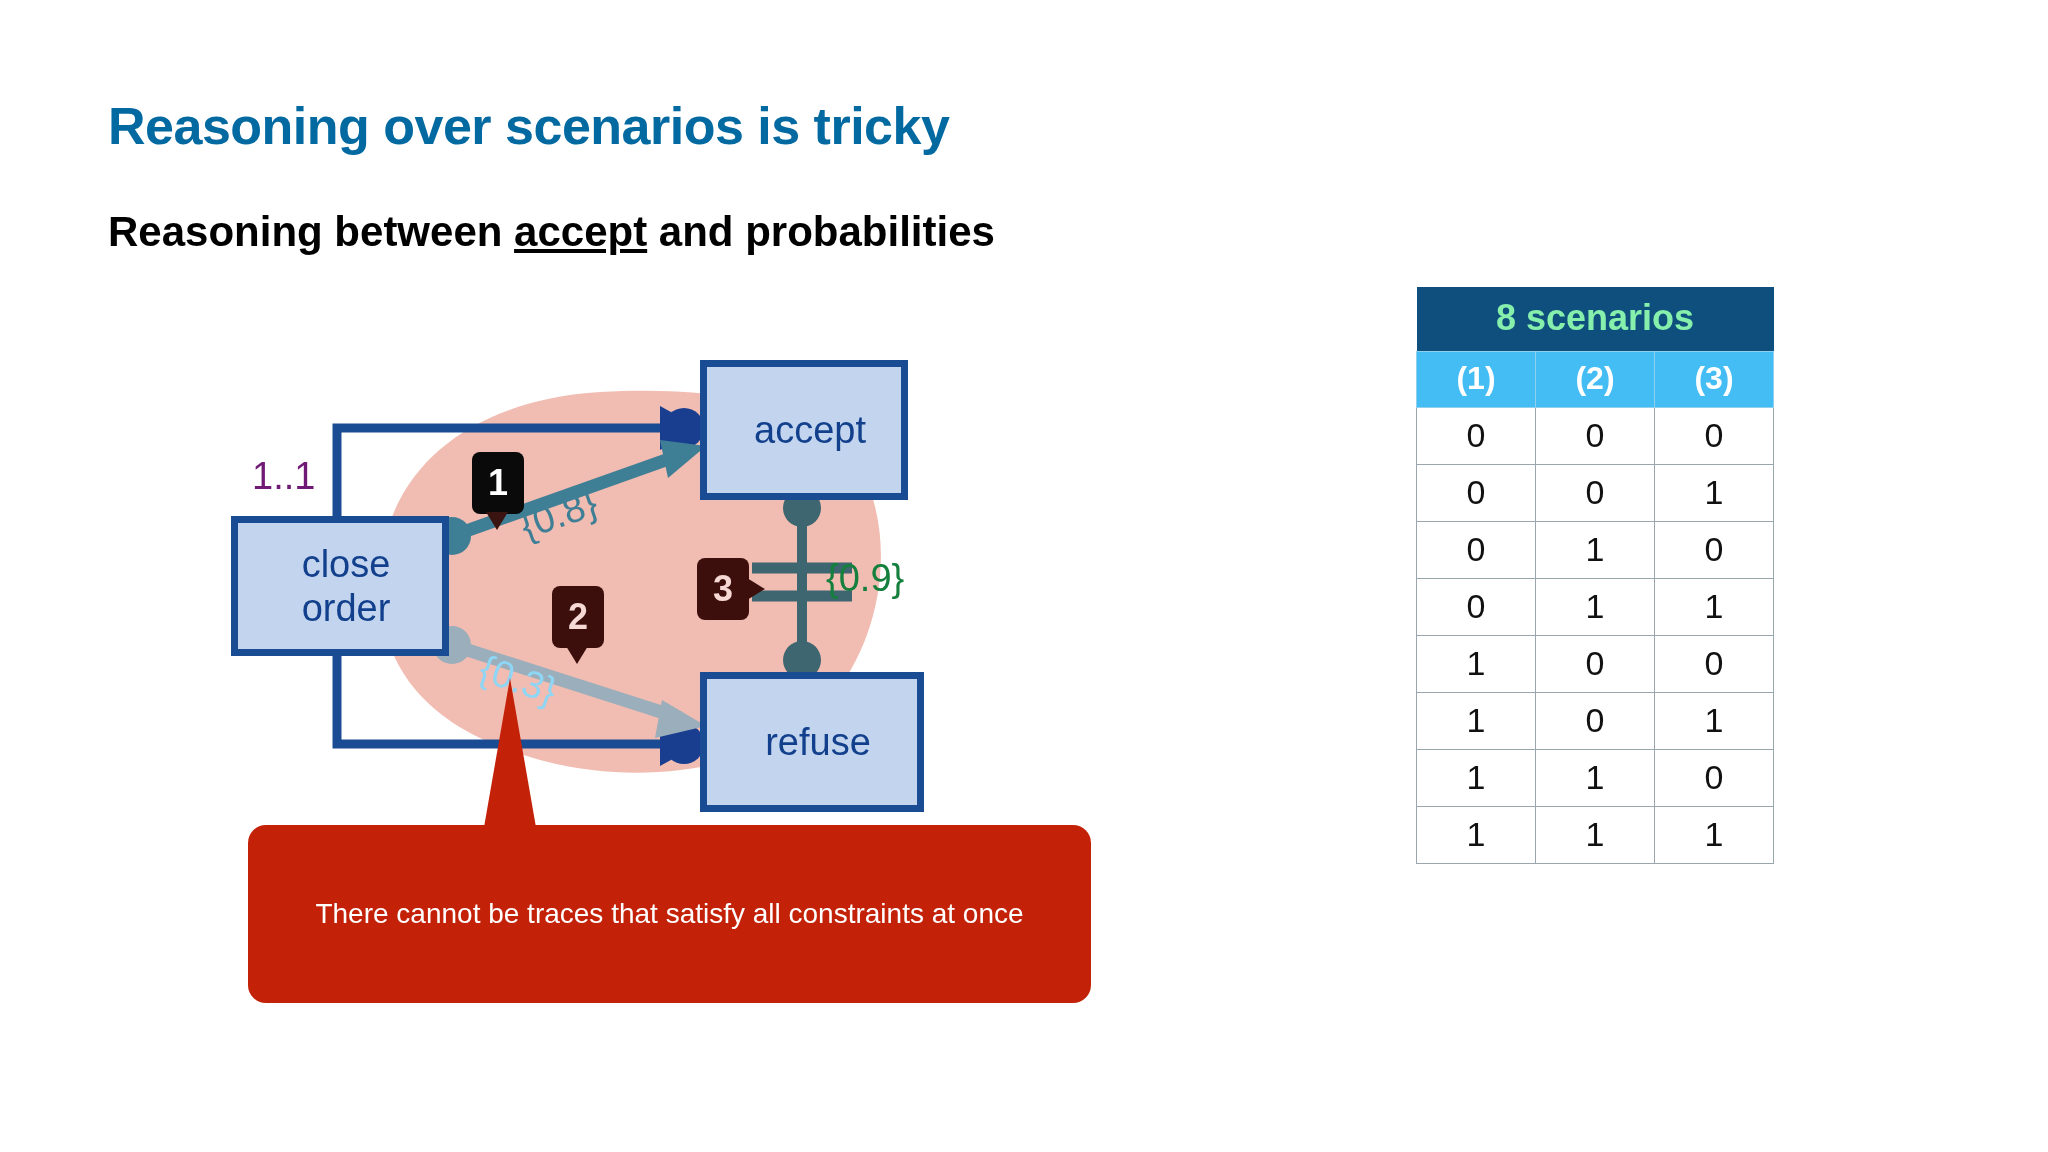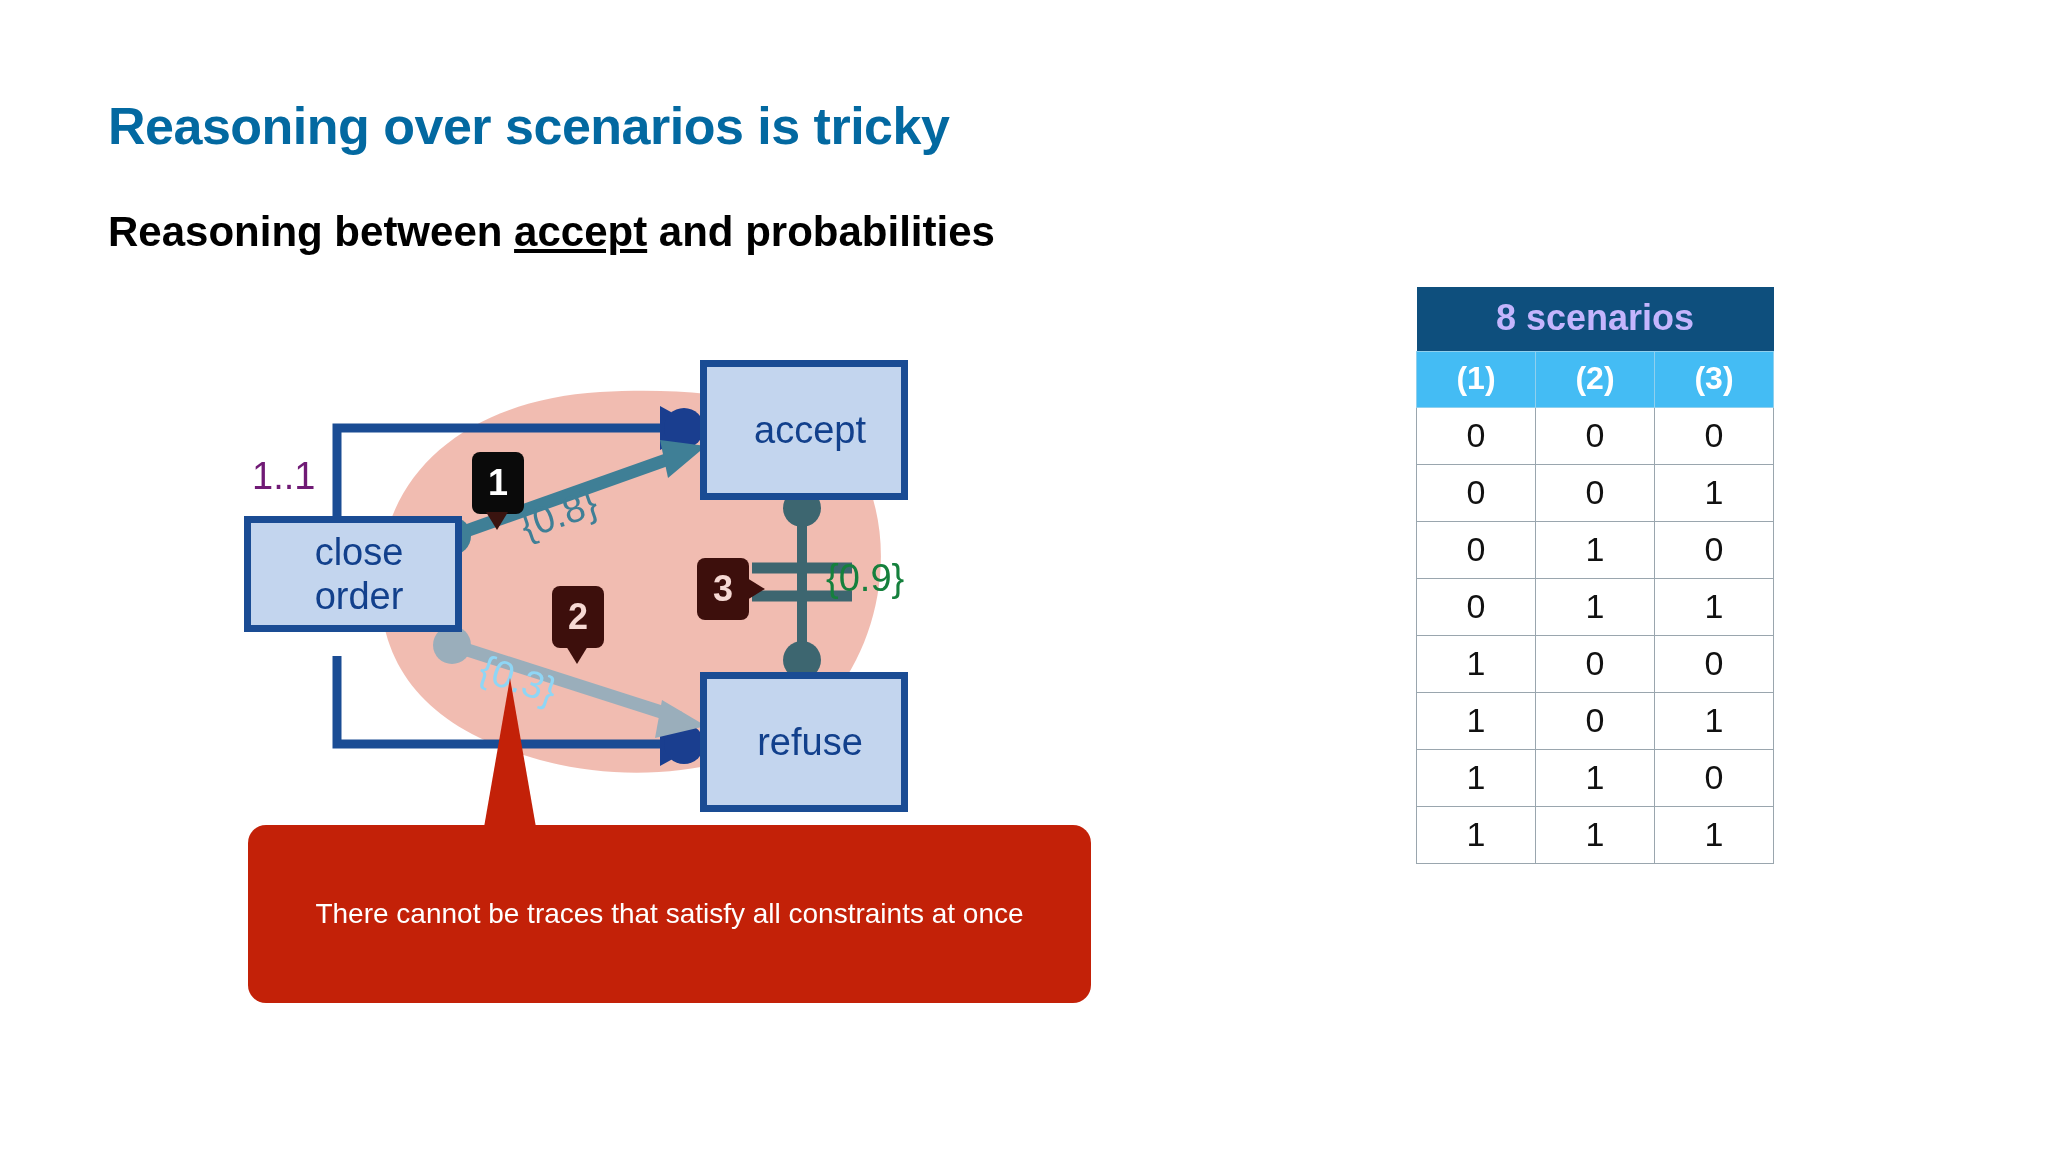--- a/index.html
+++ b/index.html
@@ -60,27 +60,27 @@
     align-items: center;
     justify-content: center;
     text-align: center;
     color: #12408c;
     font-size: 38px;
     line-height: 1.16;
     font-family: "Liberation Sans", sans-serif;
     padding-left: 12px;
   }
   #node-close-order {
-    left: 244px; top: 516px; width: 218px; height: 116px;
+    left: 231px; top: 516px; width: 218px; height: 140px;
   }
   #node-accept {
     left: 700px; top: 360px; width: 208px; height: 140px;
   }
   #node-refuse {
-    left: 700px; top: 672px; width: 208px; height: 140px;
+    left: 700px; top: 672px; width: 224px; height: 140px;
   }
 
   .card-label {
     position: absolute;
     font-size: 38px;
     color: #701a75;
     font-family: "Liberation Sans", sans-serif;
   }
   #cardinality-1-1 { left: 252px; top: 455px; }
 
@@ -186,21 +186,21 @@
     position: absolute;
     left: 1416px;
     top: 287px;
   }
   table#scenario-table {
     border-collapse: collapse;
     font-family: "Liberation Sans", sans-serif;
   }
   #scenario-table th.title-cell {
     background: #0e4f7d;
-    color: #c4b5fd;
+    color: #86efac;
     font-size: 36px;
     font-weight: bold;
     padding: 10px 0 12px 0;
     text-align: center;
     border: none;
   }
   #scenario-table th.col-head {
     background: #44bcf4;
     color: #ffffff;
     font-size: 32px;

